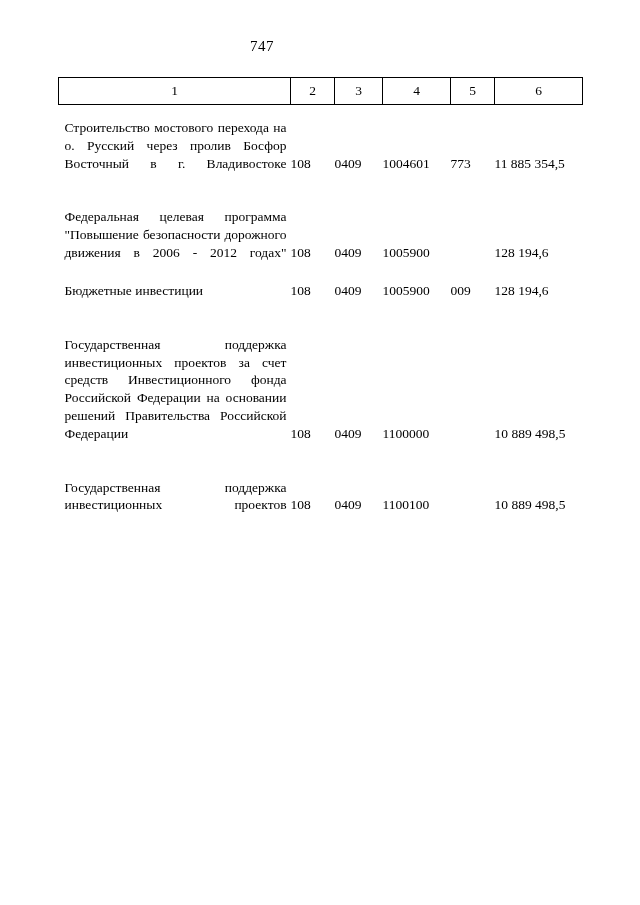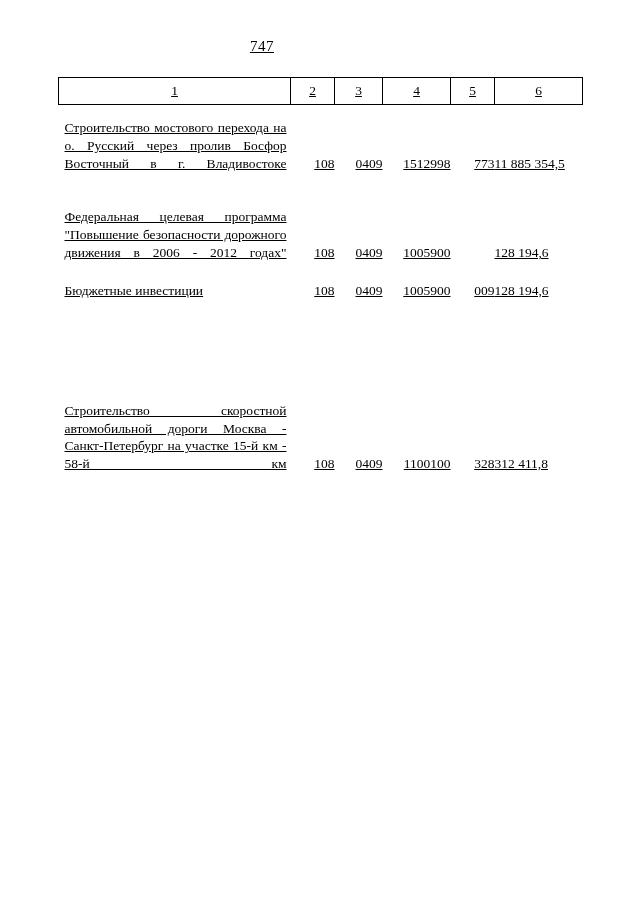--- a/index.html
+++ b/index.html
@@ -12,21 +12,20 @@
     height: 905px;
     font-family: "Liberation Serif", serif;
     color: #000000;
     position: relative;
   }
   .page {
     position: relative;
     width: 524px;
     height: 905px;
     box-sizing: border-box;
-    text-decoration: underline;
   }
   .page-number {
     text-align: center;
     font-size: 15px;
     padding-top: 38px;
     letter-spacing: 0.5px;
   }
   .table-wrap {
     margin: 22px 58px 0 58px;
   }
@@ -67,21 +66,21 @@
     text-align: justify;
     text-align-last: justify;
     padding-right: 4px;
     padding-left: 6px;
   }
   tr.data-row td.c-name.nojust {
     text-align: left;
     text-align-last: left;
   }
   tr.data-row td.c-num {
-    text-align: right;
+    text-align: left;
     white-space: nowrap;
   }
   tr.data-row td.c-sum {
     text-align: left;
     padding-right: 8px;
     white-space: nowrap;
   }
   .spacer-lg td { height: 22px; }
   .spacer-sm td { height: 6px; }
 </style>
@@ -109,21 +108,21 @@
           <td>3</td>
           <td>4</td>
           <td>5</td>
           <td>6</td>
         </tr>
 
         <tr class="data-row">
           <td class="c-name">Строительство мостового перехода на о. Русский через пролив Босфор Восточный в г. Владивостоке</td>
           <td class="c-num">108</td>
           <td class="c-num">0409</td>
-          <td class="c-num">1512998</td>
+          <td class="c-num">1004601</td>
           <td class="c-num">773</td>
           <td class="c-sum">11 885 354,5</td>
         </tr>
         <tr class="spacer-lg">
             <td colspan="6"></td>
           </tr>
 
         <tr class="data-row">
           <td class="c-name">Федеральная целевая программа "Повышение безопасности дорожного движения в 2006 - 2012 годах"</td>
           <td class="c-num">108</td>
@@ -141,37 +140,45 @@
           <td class="c-num">108</td>
           <td class="c-num">0409</td>
           <td class="c-num">1005900</td>
           <td class="c-num">009</td>
           <td class="c-sum">128 194,6</td>
         </tr>
         <tr class="spacer-lg">
             <td colspan="6"></td>
           </tr>
 
+        <tr class="data-row">
+          <td class="c-name">Государственная поддержка инвестиционных проектов за счет средств Инвестиционного фонда Российской Федерации на основании решений Правительства Российской Федерации</td>
+          <td class="c-num">108</td>
+          <td class="c-num">0409</td>
+          <td class="c-num">1100000</td>
+          <td class="c-num"></td>
+          <td class="c-sum">10 889 498,5</td>
+        </tr>
+        <tr class="spacer-lg">
+            <td colspan="6"></td>
+          </tr>
+
+        <tr class="data-row">
+          <td class="c-name">Государственная поддержка инвестиционных проектов</td>
+          <td class="c-num">108</td>
+          <td class="c-num">0409</td>
+          <td class="c-num">1100100</td>
+          <td class="c-num"></td>
+          <td class="c-sum">10 889 498,5</td>
+        </tr>
         <tr class="spacer-lg">
             <td colspan="6"></td>
           </tr>
 
         <tr class="spacer-lg">
             <td colspan="6"></td>
           </tr>
 
-        <tr class="spacer-lg">
-            <td colspan="6"></td>
-          </tr>
-
-        <tr class="data-row">
-          <td class="c-name">Строительство скоростной автомобильной дороги Москва - Санкт-Петербург на участке 15-й км - 58-й км</td>
-          <td class="c-num">108</td>
-          <td class="c-num">0409</td>
-          <td class="c-num">1100100</td>
-          <td class="c-num">328</td>
-          <td class="c-sum">312 411,8</td>
-        </tr>
       </tbody>
     </table>
   </div>
 
 </div>
 
 </body></html>

